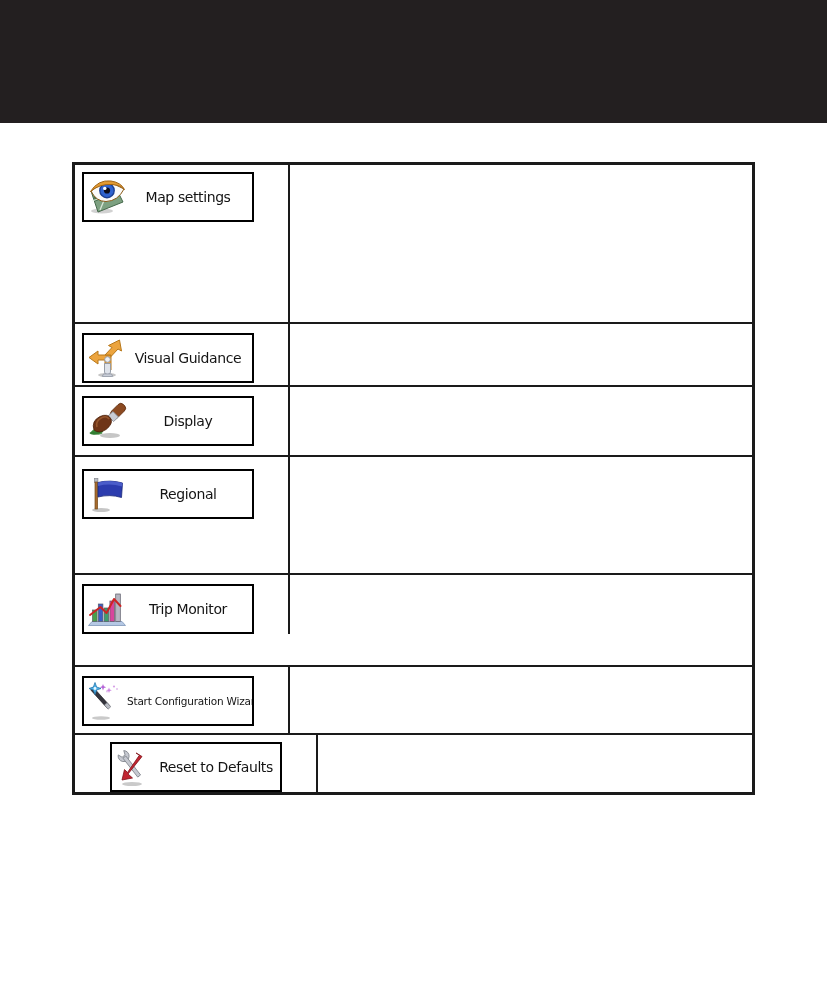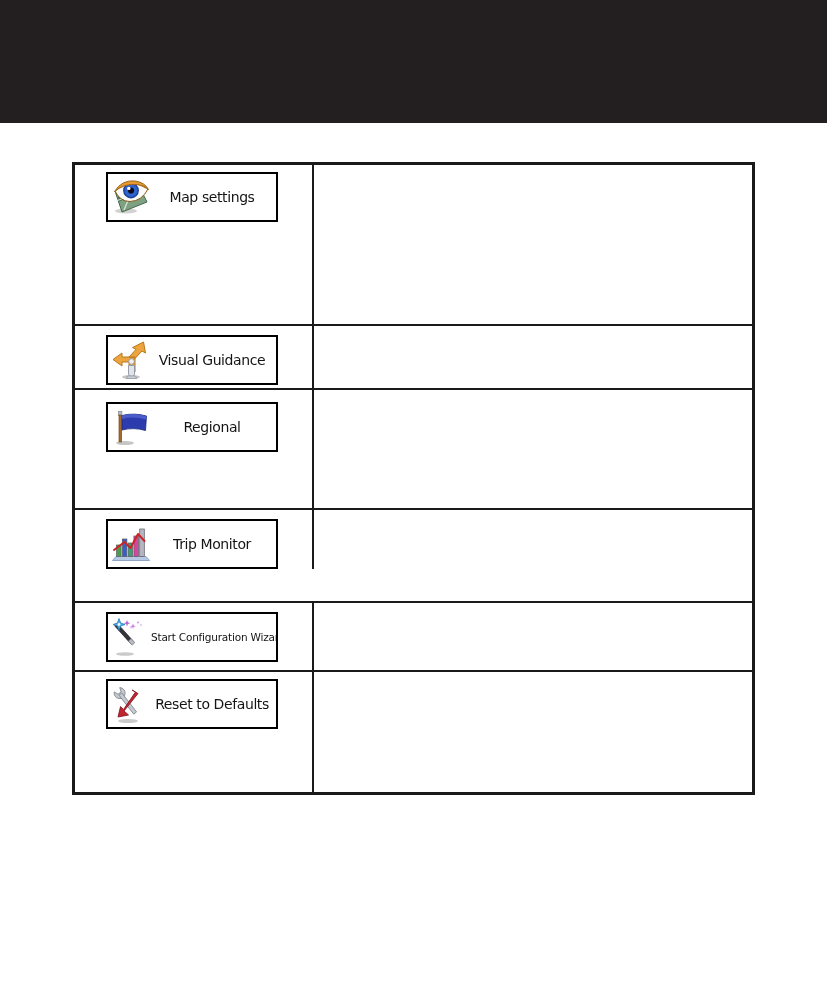--- a/index.html
+++ b/index.html
@@ -32,23 +32,22 @@
     border: 3px solid #1a1a1a;
     box-sizing: border-box;
     display: flex;
     flex-direction: column;
     background: #ffffff;
   }
   .t-row {
     display: flex;
     border-bottom: 2px solid #1a1a1a;
     box-sizing: border-box;
-    padding-left: 24px;
-  }
-  .t-row:last-child { border-bottom: none; flex: 1; }
+  }
+  .t-row:last-child { border-bottom: none; flex: 1; margin-left: 28px; }
   .r1 { height: 161px; }
   .r2 { height: 64px; }
   .r3 { height: 71px; }
   .r4 { height: 120px; }
   .r5 { height: 93px; flex-direction: column; }
   .r6 { height: 69px; }
   .cell-left {
     width: 215px;
     border-right: 2px solid #1a1a1a;
     box-sizing: border-box;
@@ -139,20 +138,39 @@
               <path d="M17.5,25.5 h6 v8.5 q0,2.4 -3,2.4 q-3,0 -3,-2.4 Z" fill="#dfe3ea" stroke="#8f96a3" stroke-width="0.9"></path>
               <path d="M16.5,36 h8 l1.2,2.4 h-10.4 Z" fill="#cfd4dd" stroke="#8f96a3" stroke-width="0.8"></path>
             </svg>
           </span>
           <span class="btn-label">Visual Guidance</span>
         </div>
       </div>
       <div class="cell-right"></div>
     </div>
 
+    <div class="t-row r3">
+      <div class="cell-left">
+        <div class="nav-button">
+          <span class="icon-box">
+            <svg width="40" height="40" viewBox="0 0 40 40">
+              <ellipse cx="23" cy="34.5" rx="10" ry="2.4" fill="#c6c6c6"></ellipse>
+              <path d="M3,33 Q5,27 13,28 Q17,29 16,31 Q10,34.5 3,33 Z" fill="#3c8e3d"></path>
+              <ellipse cx="9" cy="32" rx="6.5" ry="1.8" fill="#2f7a30" opacity="0.8"></ellipse>
+              <rect x="26.5" y="1.5" width="9" height="17" rx="4" transform="rotate(45 31 10)" fill="#8c4a21" stroke="#5e2c0d" stroke-width="0.8"></rect>
+              <polygon points="21,15 26,10.5 31.5,16 26.5,20.5" fill="#c9ccd4" stroke="#83878f" stroke-width="0.8"></polygon>
+              <path d="M7,29 Q4,20 13,15.5 Q21,12 24,18 Q26,23 19,28.5 Q12,33 7,29 Z" fill="#6f3518" stroke="#4c2008" stroke-width="0.8"></path>
+              <path d="M10,26 Q8,20 15,16.5 Q20,14.5 22,18" stroke="#9a5a30" stroke-width="1.6" fill="none" opacity="0.9"></path>
+            </svg>
+          </span>
+          <span class="btn-label">Display</span>
+        </div>
+      </div>
+      <div class="cell-right"></div>
+    </div>
 
     <div class="t-row r4">
       <div class="cell-left">
         <div class="nav-button">
           <span class="icon-box">
             <svg width="40" height="40" viewBox="0 0 40 40">
               <ellipse cx="14" cy="36" rx="9" ry="2" fill="#c6c6c6"></ellipse>
               <rect x="7.5" y="4.5" width="3.4" height="4" fill="#b8bcc4" stroke="#84878e" stroke-width="0.7"></rect>
               <rect x="8" y="8" width="2.6" height="27" fill="#a76a2e" stroke="#744a1a" stroke-width="0.7"></rect>
               <path d="M11,8.5 Q23,5.5 35.5,9 L34.5,23.5 Q23,20 11,23 Z" fill="#2c3cae" stroke="#1b2878" stroke-width="0.8"></path>

